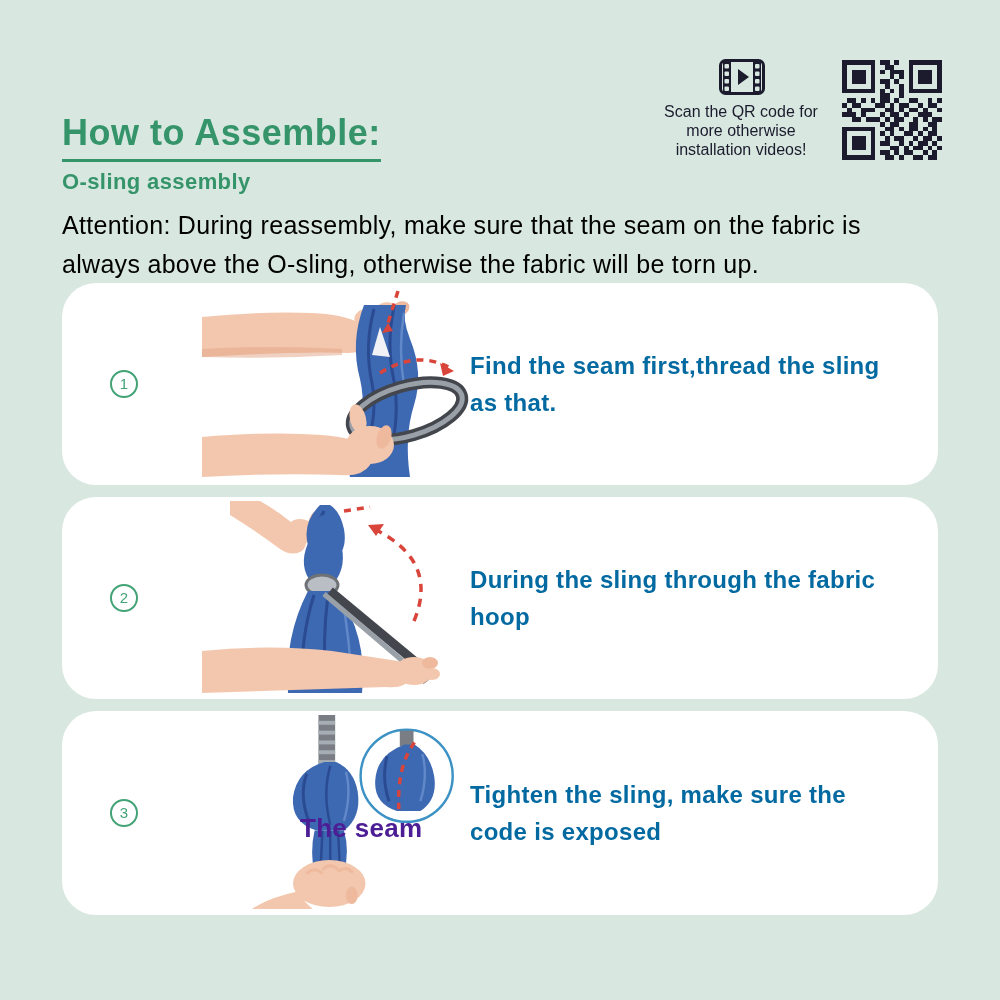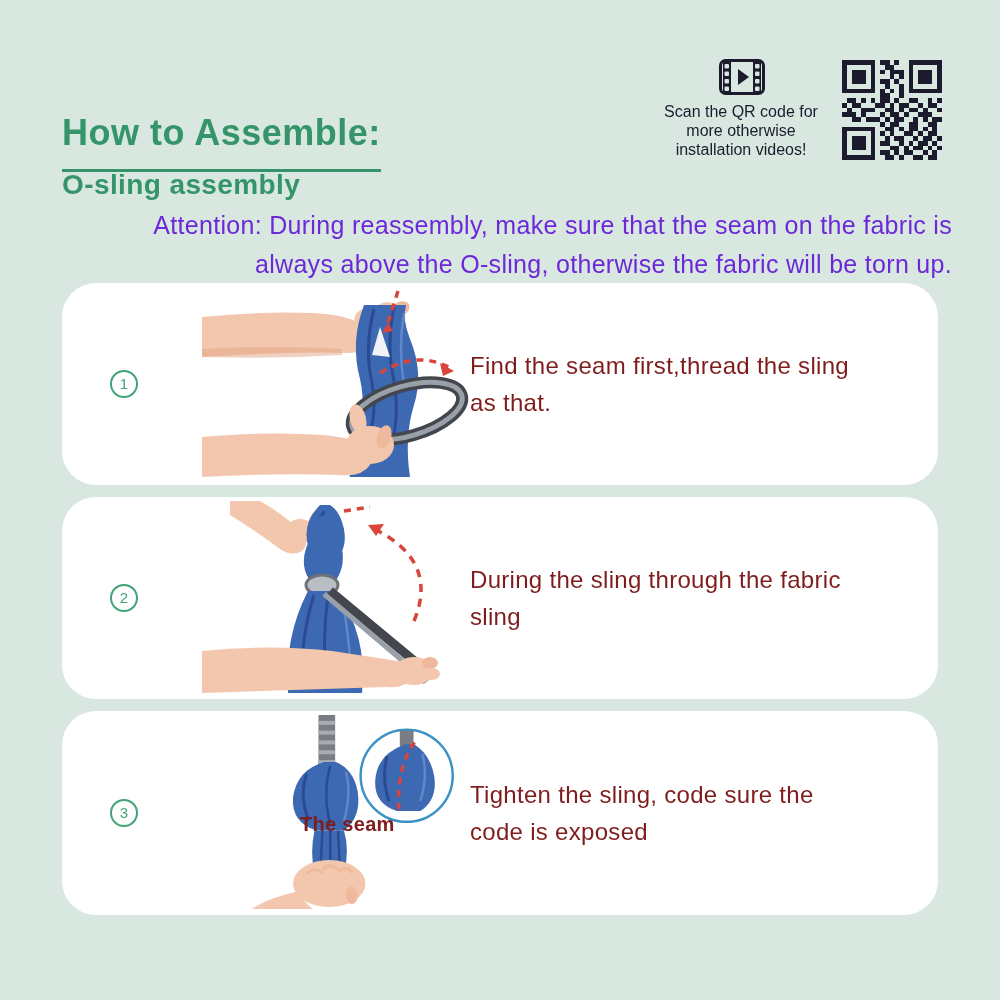--- a/index.html
+++ b/index.html
@@ -9,29 +9,29 @@
     font-family:"Liberation Sans", sans-serif;
     position:relative;overflow:hidden;
   }
   .page{position:absolute;inset:0;}
 
   
   .main-title{
     position:absolute;left:62px;top:112px;
     font-size:36px;font-weight:bold;color:#35946a;
     letter-spacing:.5px;
-    display:inline-block;border-bottom:3px solid #35946a;padding-bottom:15px;
+    display:inline-block;border-bottom:3px solid #35946a;padding-bottom:5px;
   }
   .subtitle{
     position:absolute;left:62px;top:169px;
-    font-size:28px;font-weight:bold;color:#35946a;letter-spacing:.4px;
+    font-size:22px;font-weight:bold;color:#35946a;letter-spacing:.4px;
   }
   .attention{
     position:absolute;left:62px;top:206px;width:890px;
-    font-size:25px;line-height:39px;color:#6d28d9;letter-spacing:.3px;font-weight:normal;text-align:right;
+    font-size:25px;line-height:39px;color:#000000;letter-spacing:.3px;font-weight:normal;
   }
 
   
   .film-icon{position:absolute;left:719px;top:59px;width:46px;height:36px;}
   .qr-caption{
     position:absolute;left:643px;top:102px;width:196px;
     text-align:center;font-size:16px;line-height:19px;color:#1b1b2d;
   }
   .qr-caption .bold{font-weight:normal;}
   .qr-box{position:absolute;left:842px;top:60px;width:100px;height:100px;}
@@ -48,25 +48,25 @@
   .card3{top:711px;height:204px;}
   .step-num{
     position:absolute;left:48px;top:50%;transform:translateY(-50%);
     width:24px;height:24px;border:2px solid #42a376;border-radius:50%;
     color:#42a376;font-size:15px;line-height:24px;text-align:center;font-weight:normal;
   }
   .illus{position:absolute;left:140px;top:4px;width:280px;height:194px;}
   .illus svg{width:100%;height:100%;}
   .step-text{
     position:absolute;left:408px;top:50%;transform:translateY(-50%);
-    font-size:24px;line-height:37px;color:#7f1d1d;letter-spacing:.3px;
+    font-size:24px;line-height:37px;color:#0369a1;letter-spacing:.3px;font-weight:bold;
   }
   .seam-label{
     position:absolute;left:238px;top:102px;width:170px;
-    font-size:20px;font-weight:bold;color:#7f1d1d;letter-spacing:.3px;
+    font-size:26px;font-weight:bold;color:#4c1d95;letter-spacing:.3px;
   }
 </style>
 </head>
 <body>
 
 <div class="page">
 
   <div class="main-title">How to Assemble:</div>
   <div class="subtitle">O-sling assembly</div>
   <div class="attention">
@@ -403,21 +403,21 @@
         <ellipse cx="228" cy="162" rx="8" ry="6" fill="#eeb99c"></ellipse>
         <ellipse cx="230" cy="173" rx="8" ry="6" fill="#f3c7ad"></ellipse>
 
         <path d="M212 120 Q238 58 168 26" stroke="#d9453a" stroke-width="3.5" stroke-dasharray="8 7" fill="none"></path>
         <path d="M166 24 l16 -1 l-8 12 Z" fill="#d9453a"></path>
         <path d="M142 10 L168 6" stroke="#d9453a" stroke-width="3.5" stroke-dasharray="7 6" fill="none"></path>
       </svg>
     </div>
     <div class="step-text">
       <div>During the sling through the fabric</div>
-      <div>sling</div>
+      <div>hoop</div>
     </div>
   </section>
 
   <section class="card card3">
     <div class="step-num">3</div>
     <div class="illus">
       <svg viewBox="0 0 280 198">
 
         <rect x="116" y="0" width="17" height="54" fill="#7a7e84"></rect>
         <rect x="116" y="6" width="17" height="4" fill="#a7adb4"></rect>
@@ -442,18 +442,18 @@
         <circle cx="206" cy="62" r="47" fill="#ffffff" stroke="#3c92c4" stroke-width="2.5"></circle>
         <rect x="199" y="16" width="14" height="16" fill="#7a7e84"></rect>
         <path d="M204 30 Q176 40 174 66 Q172 90 196 98 L220 98 Q238 86 234 62 Q230 40 214 30 Z" fill="#3d68b2"></path>
         <path d="M186 42 Q180 64 188 88" stroke="#2a4b92" stroke-width="3" fill="none"></path>
         <path d="M222 40 Q228 62 220 88" stroke="#6189c9" stroke-width="2.5" fill="none"></path>
         <path d="M214 28 Q196 52 198 96" stroke="#d9453a" stroke-width="3.5" stroke-dasharray="7 6" fill="none"></path>
       </svg>
     </div>
     <div class="seam-label">The seam</div>
     <div class="step-text">
-      <div>Tighten the sling, code sure the</div>
+      <div>Tighten the sling, make sure the</div>
       <div>code is exposed</div>
     </div>
   </section>
 
 </div>
 
 </body></html>

